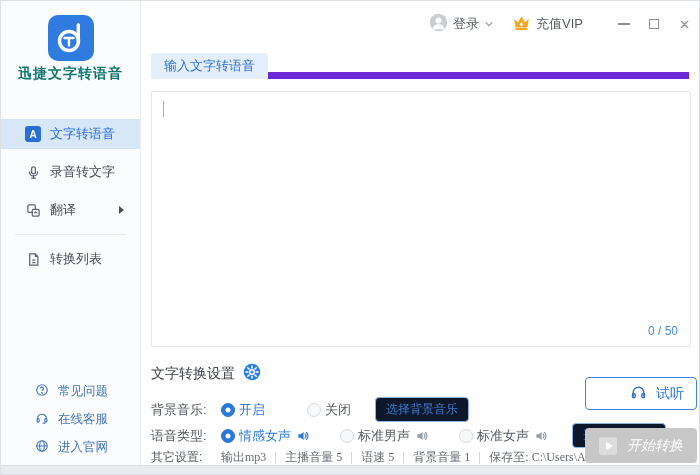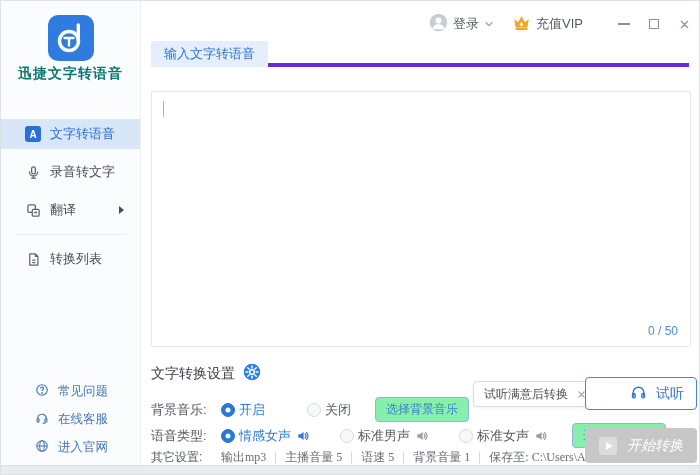--- a/index.html
+++ b/index.html
@@ -27,21 +27,21 @@
   .titlebar { position:absolute; left:141px; top:0; right:0; height:46px; display:flex; align-items:center; justify-content:flex-end; background:#fff; }
   .tb-group { display:flex; align-items:center; gap:5px; cursor:pointer; }
   .tb-label { font-size:13px; color:#555a61; }
   .vip-group { margin-left:18px; }
   .win-controls { display:flex; align-items:center; margin-left:26px; }
   .win-btn { width:30px; height:28px; display:flex; align-items:center; justify-content:center; cursor:pointer; }
   .min-glyph { width:12px; height:0; border-bottom:2px solid #8a9097; }
   .max-glyph { width:10px; height:10px; border:1.5px solid #8a9097; }
 
   
-  .tabstrip { position:absolute; left:150px; right:10px; top:40px; height:26px; border-bottom:4px solid #6d28d9; }
+  .tabstrip { position:absolute; left:150px; right:10px; top:52px; height:26px; border-bottom:7px solid #6d28d9; }
   .tab { display:inline-flex; align-items:center; height:26px; padding:0 13px; background:#e5effb; color:#2e74d0; font-size:13px; border-radius:3px 3px 0 0; cursor:pointer; }
 
   
   .editor { position:absolute; left:150px; top:90px; width:540px; height:256px; background:#fff; border:1px solid #e4e7ea; border-radius:2px; cursor:text; }
   .text-caret { position:absolute; left:11px; top:9px; width:1px; height:16px; background:#a9b0b8; }
   .counter { position:absolute; right:12px; bottom:8px; font-size:12px; color:#4a90d9; }
 
   
   .settings-title { position:absolute; left:150px; top:362px; display:flex; align-items:center; gap:8px; font-size:14px; color:#3a3e44; }
   .set-row { position:absolute; left:150px; display:flex; align-items:center; font-size:13px; color:#555a61; }
@@ -50,21 +50,21 @@
   .row-other { top:448px; font-size:12px; color:#666b72; }
   .set-label { width:70px; color:#555a61; }
   .radio { width:14px; height:14px; border-radius:50%; background:#f7f8fa; border:1px solid #d8dbe0; display:inline-block; position:relative; flex:none; cursor:pointer; }
   .radio.checked { background:#2878d8; border-color:#2878d8; }
   .radio.checked::after { content:''; position:absolute; left:50%; top:50%; width:5px; height:5px; border-radius:50%; background:#fff; transform:translate(-50%,-50%); }
   .opt-label { margin-left:4px; cursor:pointer; }
   .opt-label.sel { color:#2e7ad5; }
   .spk { margin-left:5px; display:inline-flex; }
   .spk.on { color:#2e7ad5; }
   .spk.off { color:#949da8; }
-  .outline-btn { border:1px solid #8fb3e6; color:#3f7ccc; background:#86efac; border-radius:4px; font-size:12px; padding:3px 10px; cursor:pointer; font-family:inherit; }
+  .outline-btn { border:1px solid #8fb3e6; color:#3f7ccc; background:#0f172a; border-radius:4px; font-size:12px; padding:3px 10px; cursor:pointer; font-family:inherit; }
   .gap40 { margin-left:42px; }
   .gap30 { margin-left:30px; }
   .gap24 { margin-left:24px; }
   .vdiv { width:1px; height:12px; background:#d5d8dc; margin:0 9px; }
   .other-seg { white-space:nowrap;font-family:Liberation Serif, serif; }
 
   
   .tooltip { position:absolute; left:472px; top:380px; height:26px; display:flex; align-items:center; gap:9px; padding:0 10px; background:#fff; border:1px solid #d9dce0; border-radius:4px; font-size:12px; color:#4a4e54; box-shadow:0 1px 3px rgba(0,0,0,.06); }
   .tooltip::before { content:''; position:absolute; right:-6px; top:50%; transform:translateY(-50%); border-left:6px solid #d9dce0; border-top:5px solid transparent; border-bottom:5px solid transparent; }
   .tooltip::after { content:''; position:absolute; right:-5px; top:50%; transform:translateY(-50%); border-left:6px solid #fff; border-top:5px solid transparent; border-bottom:5px solid transparent; }
@@ -291,28 +291,20 @@
     <span class="vdiv"></span>
     <span class="other-seg">主播音量 5</span>
     <span class="vdiv"></span>
     <span class="other-seg">语速 5</span>
     <span class="vdiv"></span>
     <span class="other-seg">背景音量 1</span>
     <span class="vdiv"></span>
     <span class="other-seg">保存至: C:\Users\Administrator\d...</span>
   </div>
 
-  <div class="tooltip">
-    <span>试听满意后转换</span>
-    <span class="tt-close">
-      <svg width="9" height="9" viewBox="0 0 24 24" stroke="#9aa0a6" stroke-width="3" stroke-linecap="round">
-          <path d="M5 5l14 14M19 5L5 19"></path>
-        </svg>
-    </span>
-  </div>
 
   <button class="listen-btn">
     <span>
       <svg width="17" height="17" viewBox="0 0 24 24" fill="none" stroke="#2e74d0" stroke-width="2" stroke-linecap="round">
         <path d="M4.5 17v-5a7.5 7.5 0 0 1 15 0v5"></path>
         <rect x="3.5" y="13.5" width="3.8" height="6" rx="1.9"></rect>
         <rect x="16.7" y="13.5" width="3.8" height="6" rx="1.9"></rect>
       </svg>
     </span>
     <span>试听</span>

